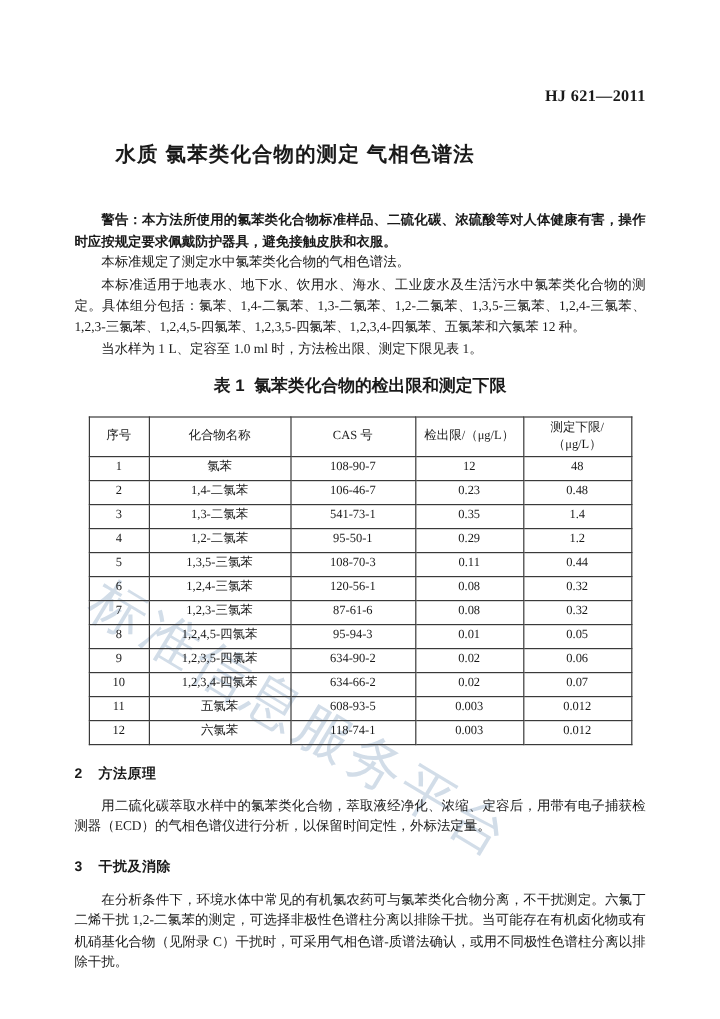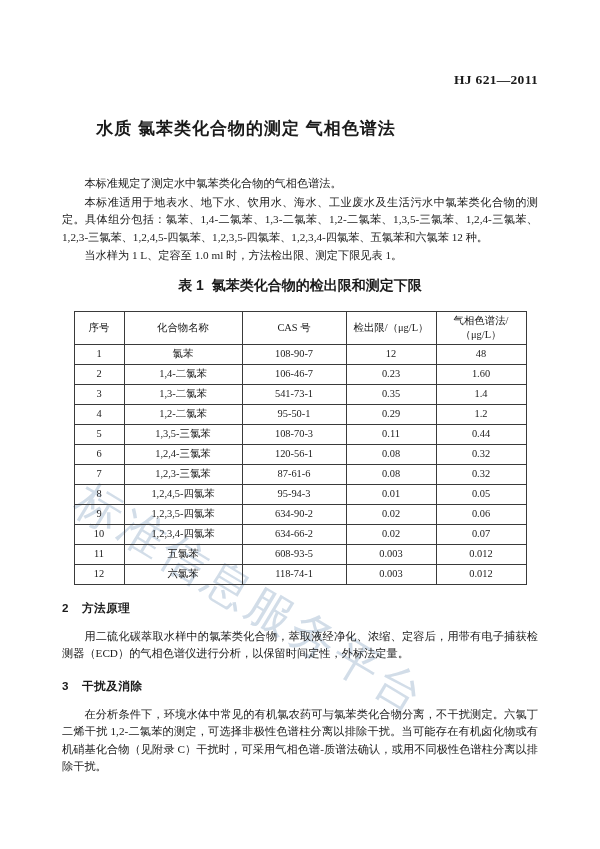--- a/index.html
+++ b/index.html
@@ -156,20 +156,21 @@
   </div>
 
   <div class="content">
 
     <div class="running-head">HJ 621—2011</div>
 
     <div class="doc-title">水质    氯苯类化合物的测定    气相色谱法</div>
 
     <div class="body-block">
 
+      <p class="warning-para">警告：本方法所使用的氯苯类化合物标准样品、二硫化碳、浓硫酸等对人体健康有害，操作时应按规定要求佩戴防护器具，避免接触皮肤和衣服。</p>
 
 
       <p class="para">本标准规定了测定水中氯苯类化合物的气相色谱法。</p>
       <p class="para">本标准适用于地表水、地下水、饮用水、海水、工业废水及生活污水中氯苯类化合物的测定。具体组分包括：氯苯、1,4-二氯苯、1,3-二氯苯、1,2-二氯苯、1,3,5-三氯苯、1,2,4-三氯苯、1,2,3-三氯苯、1,2,4,5-四氯苯、1,2,3,5-四氯苯、1,2,3,4-四氯苯、五氯苯和六氯苯 12 种。</p>
       <p class="para">当水样为 1 L、定容至 1.0 ml 时，方法检出限、测定下限见表 1。</p>
 
       <div class="table-caption">
         <span class="cap-label">表 1</span><span>氯苯类化合物的检出限和测定下限</span>
       </div>
 
@@ -180,37 +181,37 @@
             <col class="c3">
             <col class="c4">
             <col class="c5">
         </colgroup>
         <thead>
           <tr>
             <th>序号</th>
             <th>化合物名称</th>
             <th>CAS 号</th>
             <th>检出限/（μg/L）</th>
-            <th>气相色谱法/（μg/L）</th>
+            <th>测定下限/（μg/L）</th>
           </tr>
         </thead>
         <tbody>
             <tr>
               <td>1</td>
               <td>氯苯</td>
               <td>108-90-7</td>
               <td>12</td>
               <td>48</td>
             </tr>
             <tr>
               <td>2</td>
               <td>1,4-二氯苯</td>
               <td>106-46-7</td>
               <td>0.23</td>
-              <td>1.60</td>
+              <td>0.48</td>
             </tr>
             <tr>
               <td>3</td>
               <td>1,3-二氯苯</td>
               <td>541-73-1</td>
               <td>0.35</td>
               <td>1.4</td>
             </tr>
             <tr>
               <td>4</td>

